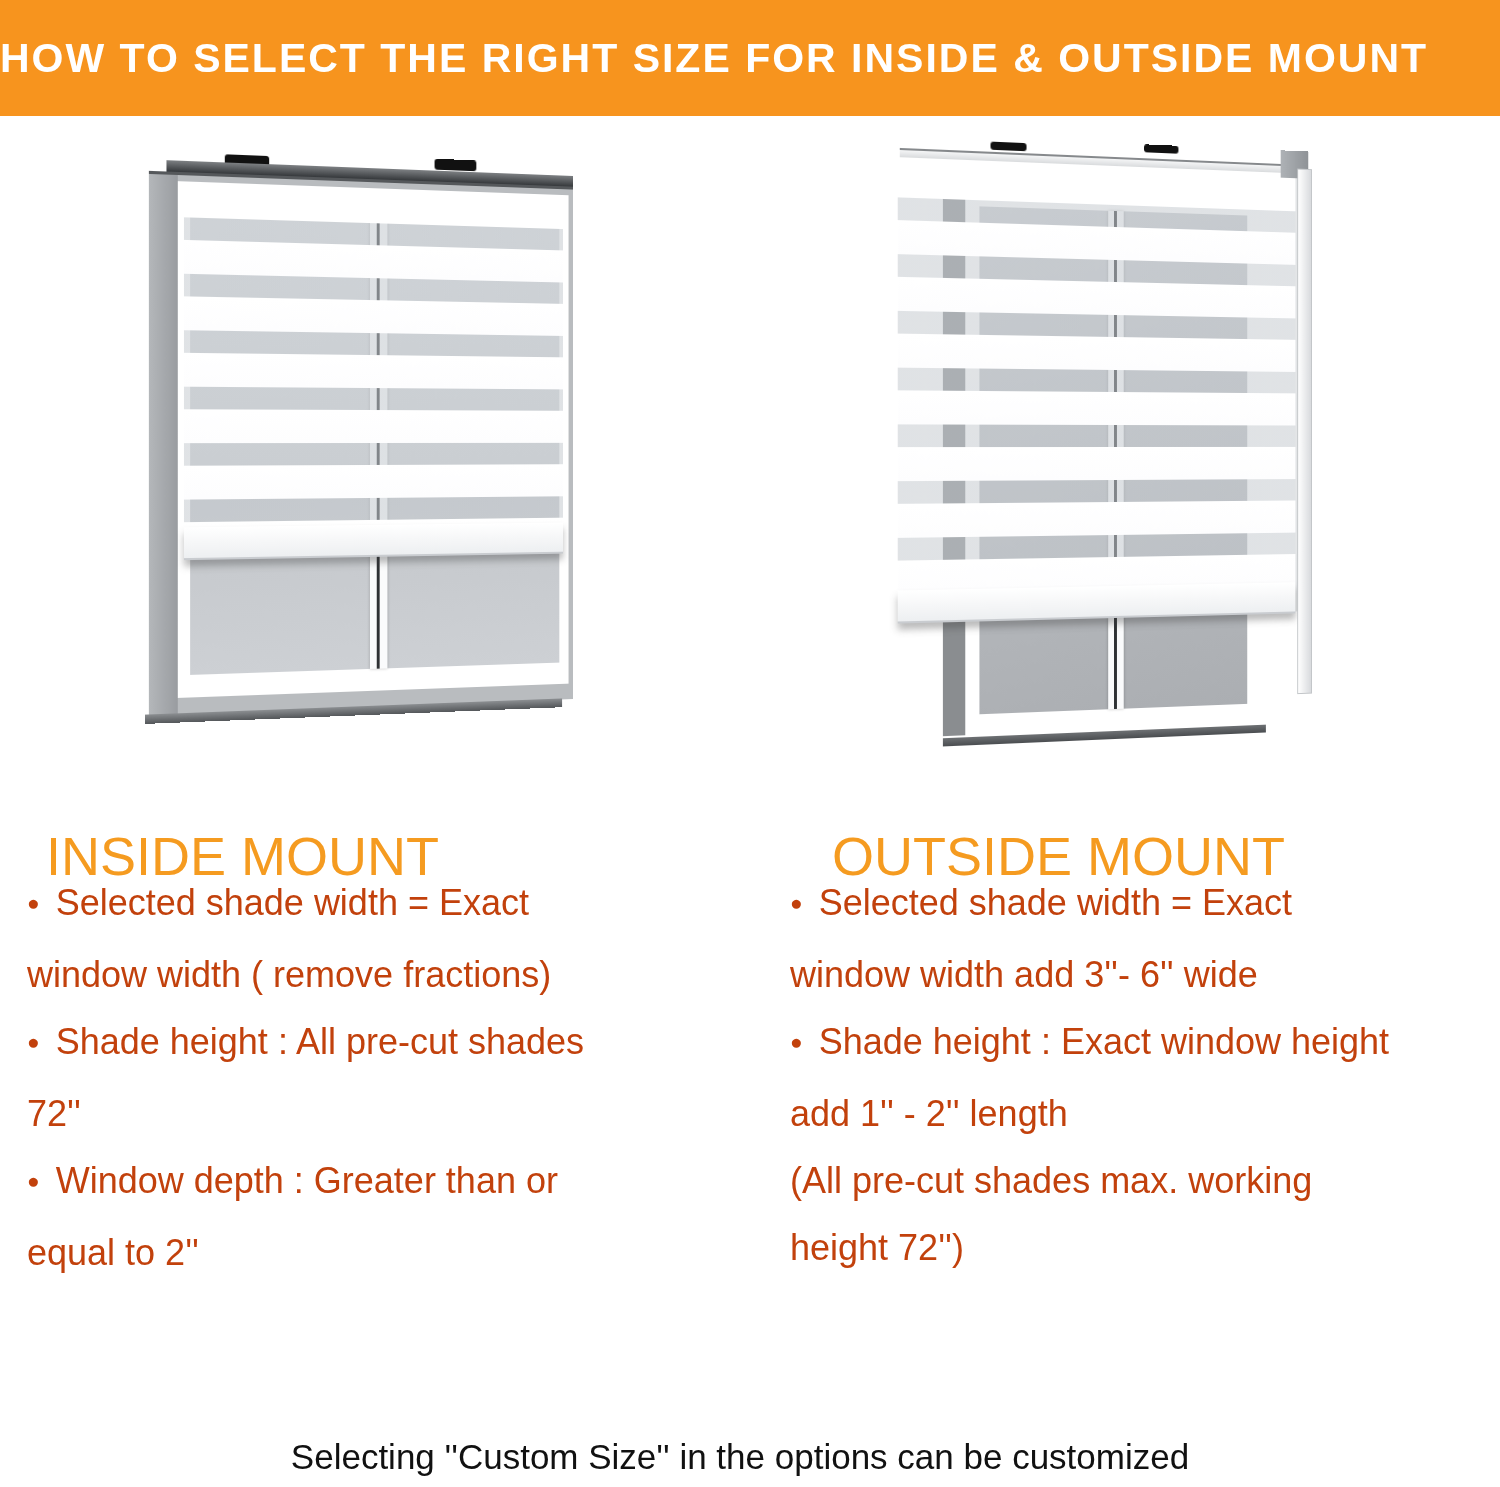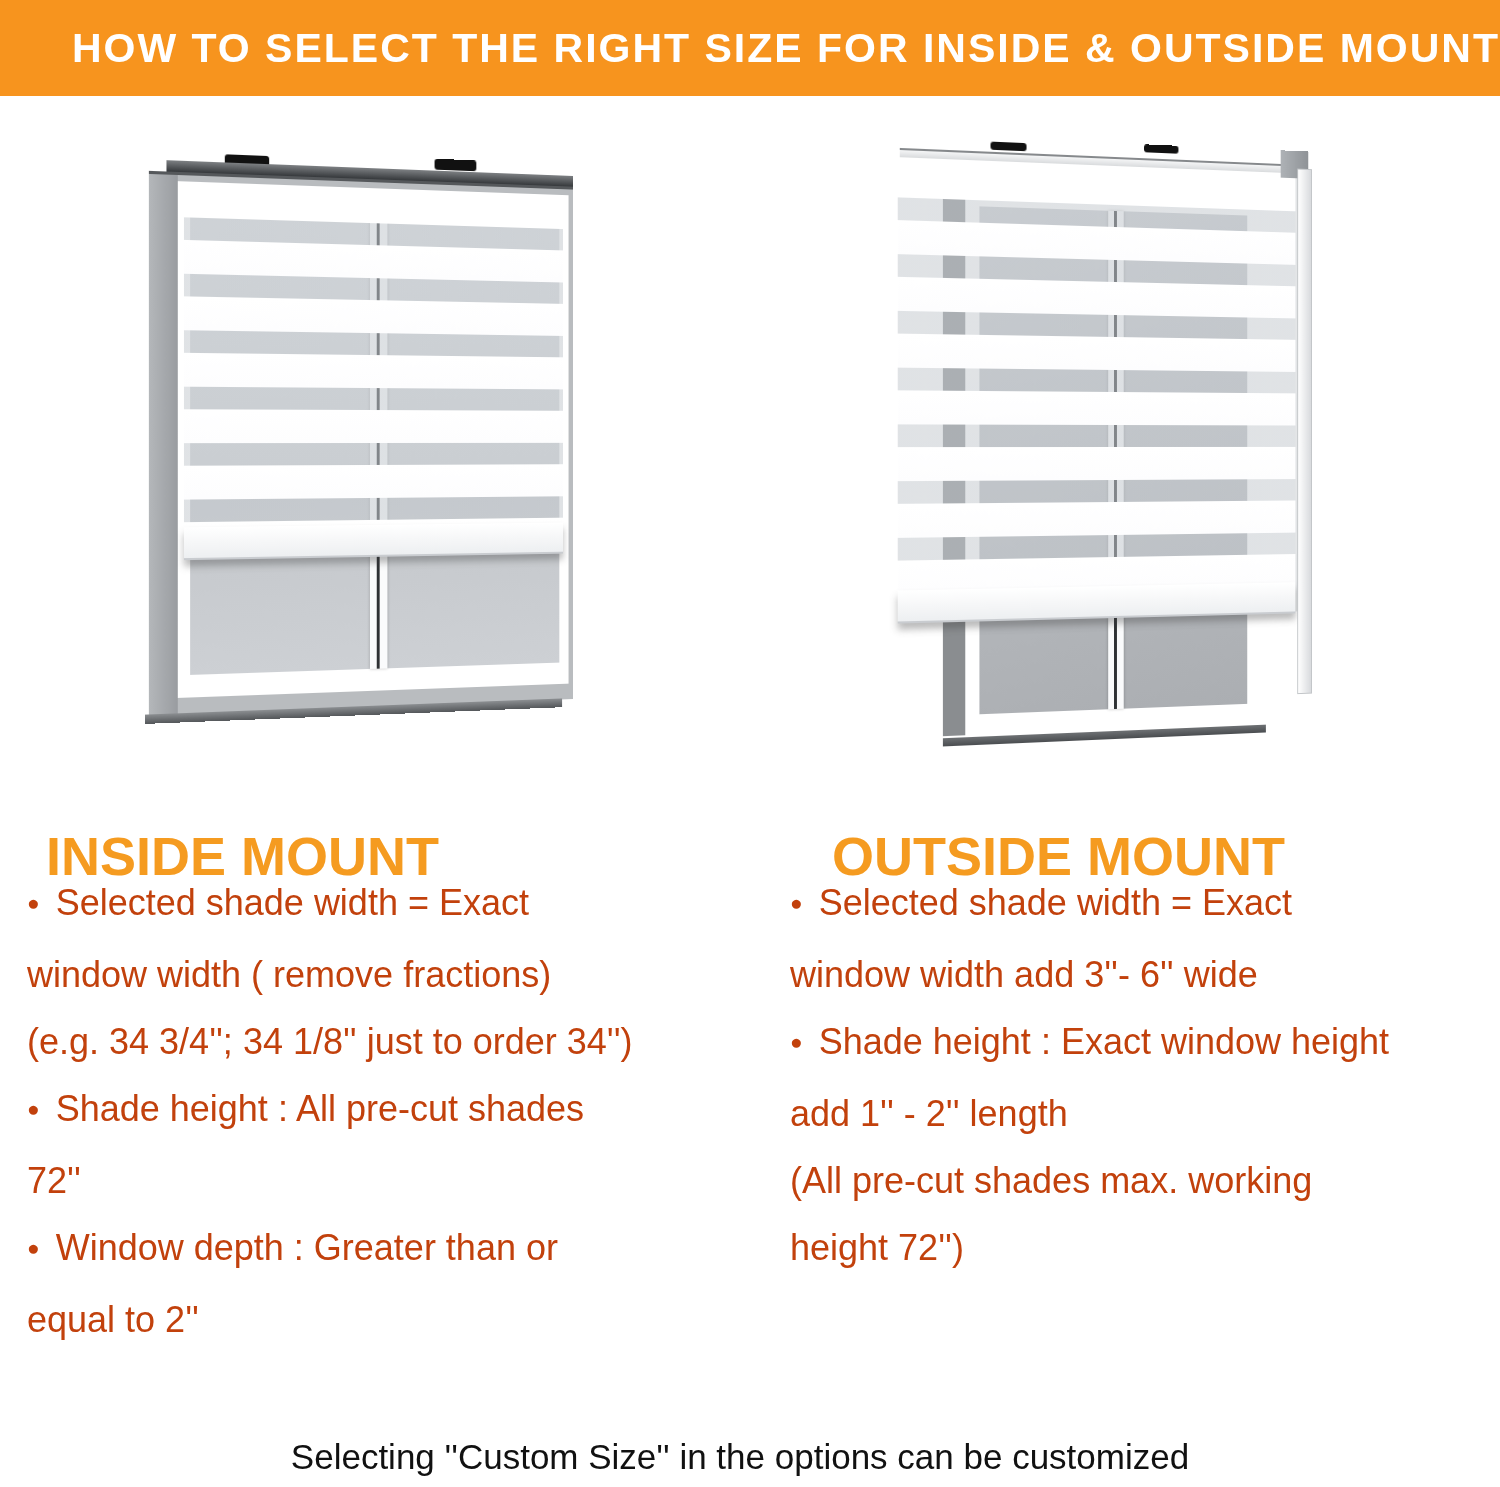--- a/index.html
+++ b/index.html
@@ -1,25 +1,25 @@
 <!DOCTYPE html>
 <html><head>
 <meta charset="utf-8">
 <style>
   html,body{margin:0;padding:0;background:#ffffff;}
   .page{position:relative;width:1500px;height:1487px;background:#ffffff;overflow:hidden;
         font-family:"Liberation Sans", sans-serif;}
 
   
-  .banner{position:absolute;top:0;left:0;width:1500px;height:96px;background:#F7941E;
-          display:flex;align-items:center;justify-content:flex-end;}
+  .banner{position:absolute;top:0;left:0;width:1500px;height:116px;background:#F7941E;
+          display:flex;align-items:center;justify-content:flex-start;}
   .banner-text{font-weight:800;font-size:41px;letter-spacing:2px;color:#ffffff;white-space:nowrap;}
 
   
-  .hd{position:absolute;font-weight:700;font-size:54px;color:#F59B20;white-space:nowrap;}
+  .hd{position:absolute;font-weight:400;font-size:54px;color:#F59B20;white-space:nowrap;}
   .hd-left{left:46px;top:780px;}
   .hd-right{left:816px;top:780px;margin-left:16px;}
 
   
   .col{position:absolute;width:730px;font-size:36px;line-height:67px;color:#c2410c;}
   .col-left{left:27px;top:869px;}
   .col-right{left:790px;top:869px;}
   .line{white-space:nowrap;}
   .dot{display:inline-block;font-size:21px;transform:translateY(-5px);margin-right:16px;}
 
@@ -138,21 +138,20 @@
       <div class="siderail"></div>
     </div>
   </div>
 
   <h2 class="hd hd-left">INSIDE MOUNT</h2>
   <h2 class="hd hd-right">OUTSIDE MOUNT</h2>
 
   <div class="col col-left">
     <div class="line"><span class="dot">●</span><span>Selected shade width = Exact</span></div>
     <div class="line"><span>window width ( remove fractions)</span></div>
-    <div class="line"><span>(e.g. 34 3/4''; 34 1/8'' just to order 34'')</span></div>
     <div class="line"><span class="dot">●</span><span>Shade height : All pre-cut shades</span></div>
     <div class="line"><span>72''</span></div>
     <div class="line"><span class="dot">●</span><span>Window depth : Greater than or</span></div>
     <div class="line"><span>equal to 2''</span></div>
   </div>
 
   <div class="col col-right">
     <div class="line"><span class="dot">●</span><span>Selected shade width = Exact</span></div>
     <div class="line"><span>window width add 3''- 6'' wide</span></div>
     <div class="line"><span class="dot">●</span><span>Shade height : Exact window height</span></div>

